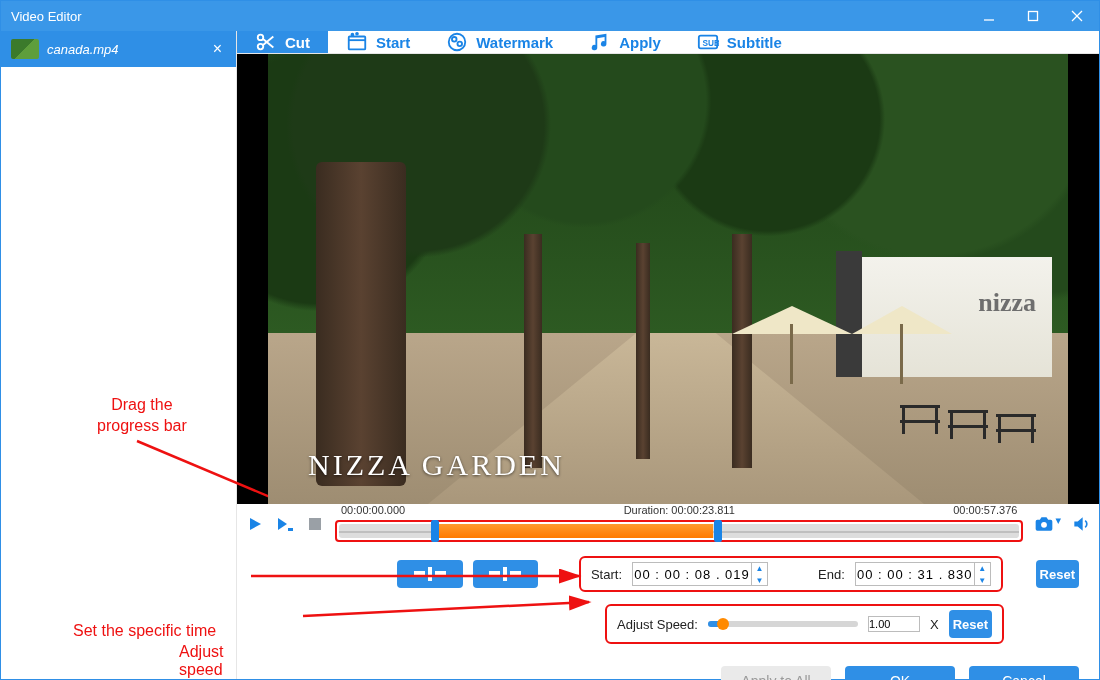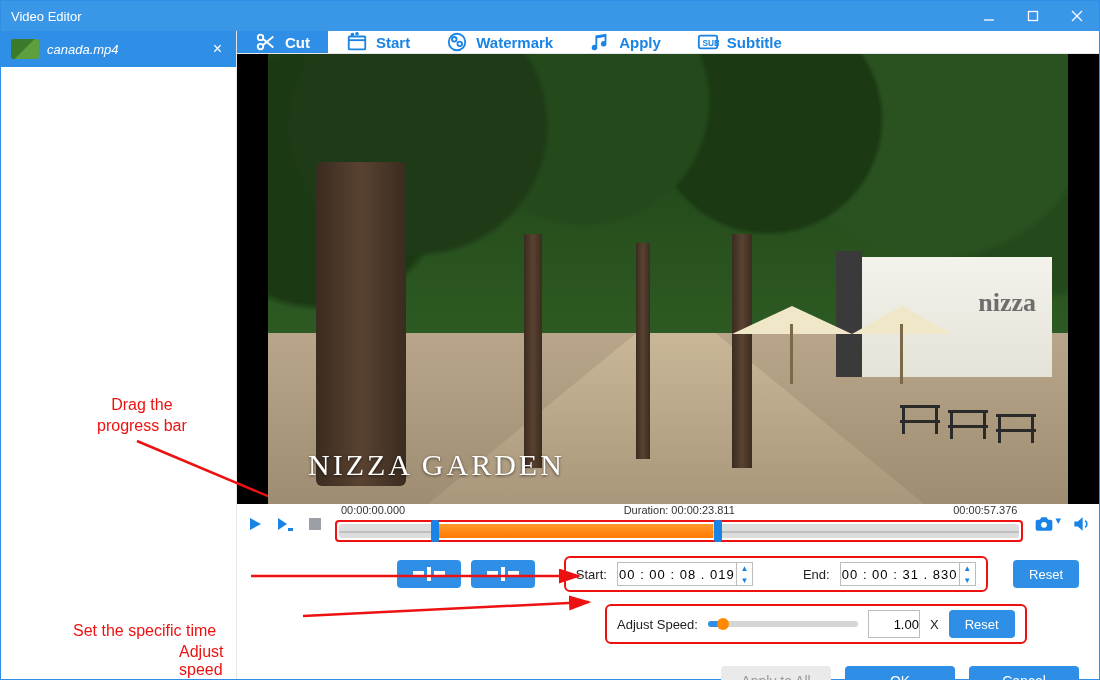--- a/index.html
+++ b/index.html
@@ -64,32 +64,32 @@
   .tl-label.right { right: 6px; }
   .track-outline { position:absolute; left:0; right:0; top:16px; height:22px; border:2px solid #e11; border-radius:4px; }
   .track { position:absolute; left:4px; right:4px; top:20px; height:14px; background:#ddd; border-radius:3px; }
   .track .sel { position:absolute; top:0; bottom:0; background:linear-gradient(#ff9a2e,#ff7a00); }
   .track .baseline { position:absolute; left:0; right:0; top:50%; height:2px; background:#bfbfbf; }
   .thandle { position:absolute; top:16px; width:8px; height:22px; background:#1a84e6; border-radius:2px; cursor:ew-resize; }
   .cam-btn, .vol-btn { color:#1a84e6; cursor:pointer; display:inline-flex; }
   
   .controls { background:#fff; padding: 12px 20px 6px; position:relative; }
   .row { display:flex; align-items:center; gap:10px; margin-bottom:12px; }
-  .bluebtn { background:#2f8fe6; color:#fff; border:none; border-radius:4px; height:28px; padding:0 16px; font-size:13px; cursor:pointer; display:inline-flex; align-items:center; gap:6px; }
+  .bluebtn { background:#2f8fe6; color:#fff; border:none; border-radius:4px; height:28px; padding:0 4px; font-size:13px; cursor:pointer; display:inline-flex; align-items:center; gap:6px;font-weight:bold; }
   .bluebtn.big { width:80px; justify-content:center; }
   .group-outline { border:2px solid #e11; border-radius:6px; padding:4px 10px; display:flex; align-items:center; gap:10px; }
   .lbl { font-size:13px; color:#222; }
   .timebox { display:flex; align-items:center; border:1px solid #bcbcbc; height:24px; }
   .timebox input { border:none; width:118px; text-align:center; font-size:13px; letter-spacing:1px; outline:none; }
   .spin { display:flex; flex-direction:column; width:16px; }
   .spin span { height:12px; display:flex; align-items:center; justify-content:center; font-size:8px; color:#1a84e6; cursor:pointer; border-left:1px solid #bcbcbc; }
   .slider { position:relative; width:150px; height:6px; background:#d6d6d6; border-radius:3px; }
   .slider .fill { position:absolute; left:0; top:0; bottom:0; background:#2f8fe6; border-radius:3px; }
   .slider .knob { position:absolute; top:50%; width:12px; height:12px; background:#ff8a00; border-radius:50%; transform:translate(-50%,-50%); cursor:pointer; }
-  .speedval { border:1px solid #bcbcbc; width:52px; height:28px; text-align:right; font-size:13px; }
+  .speedval { border:1px solid #bcbcbc; width:52px; height:16px; text-align:left; font-size:11px; }
   
   .bottombar { display:flex; justify-content:flex-end; gap:14px; padding: 4px 20px 14px; }
   .btn { height:30px; min-width:110px; border-radius:4px; font-size:14px; cursor:pointer; border:none; }
   .btn.ghost { background:#eaeaea; color:#9a9a9a; }
   .btn.primary { background:#2f8fe6; color:#fff; }
   
   .annot { position:absolute; color:#e11; font-size:16px; pointer-events:none; font-weight:500;}
   .annot-arrow { position:absolute; pointer-events:none; }
 </style>
 </head>

